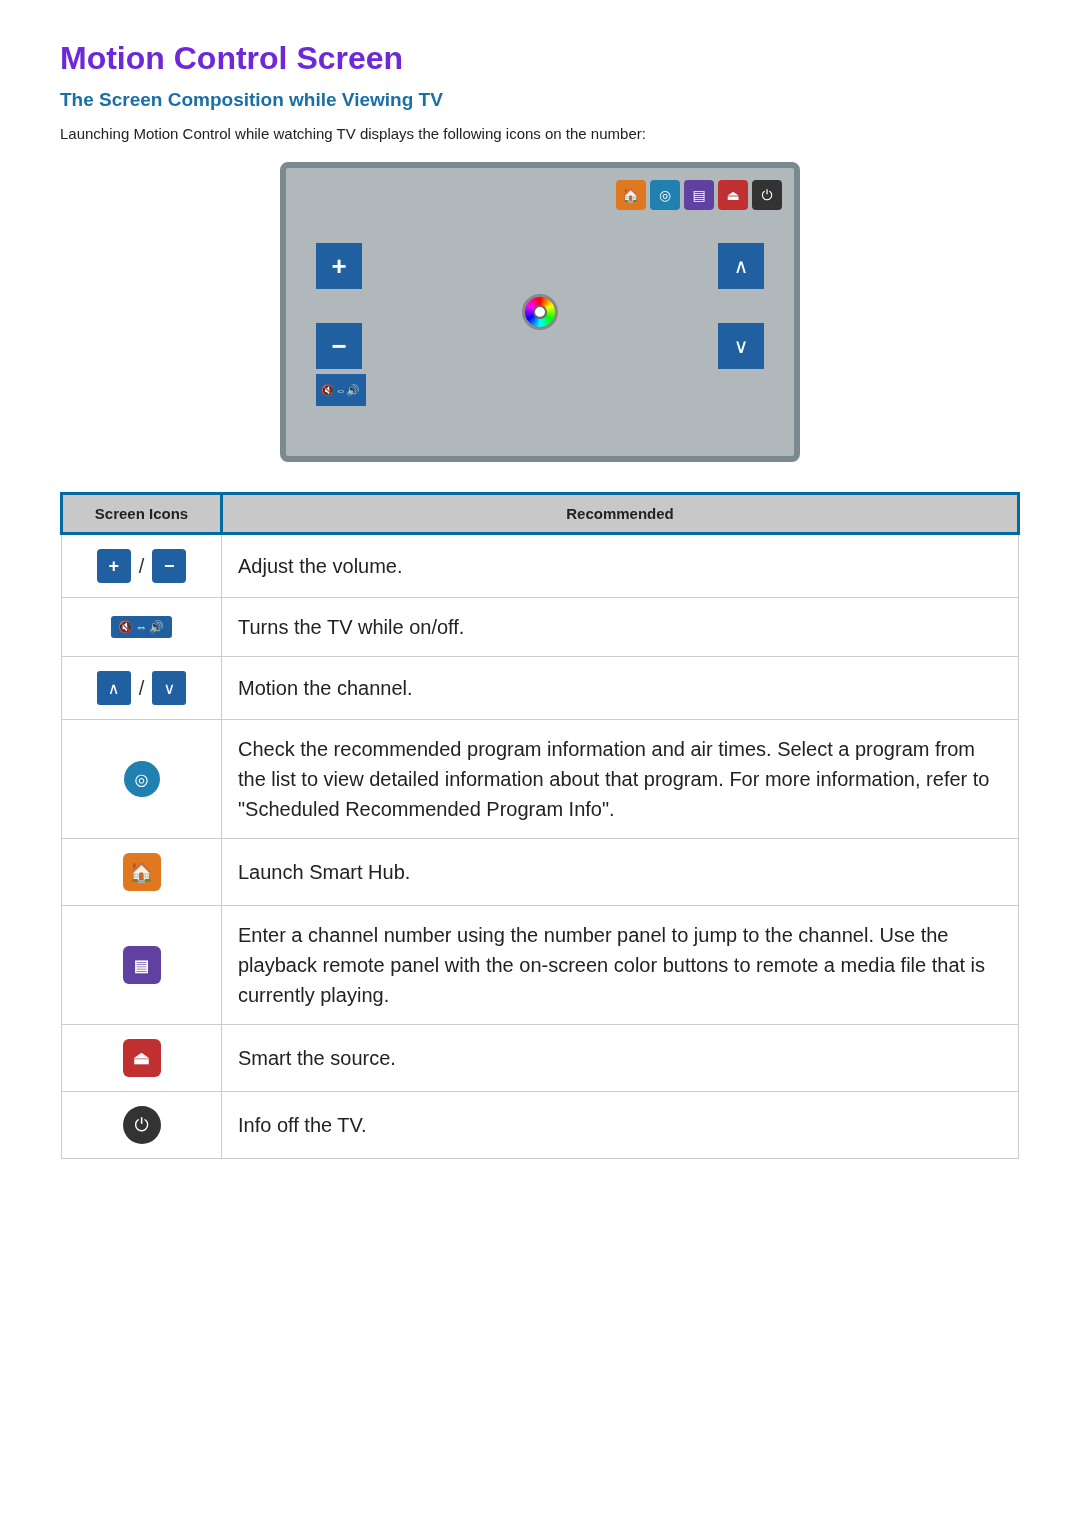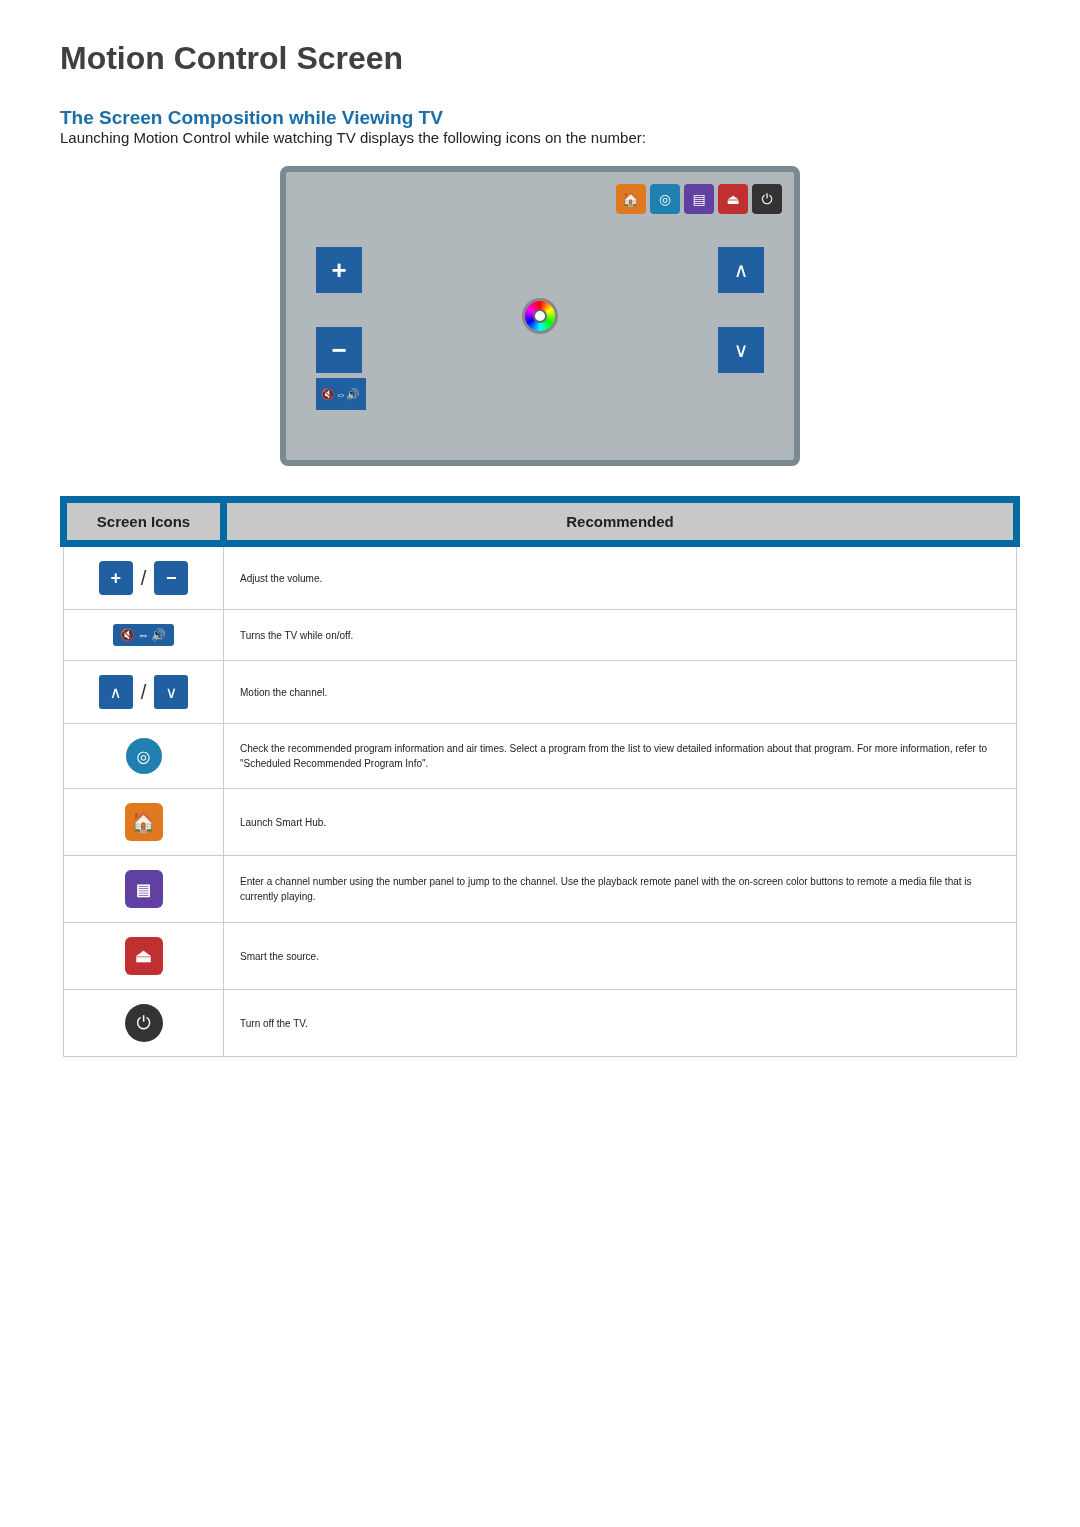--- a/index.html
+++ b/index.html
@@ -5,29 +5,30 @@
     * { box-sizing: border-box; margin: 0; padding: 0; }
     body {
       background: #fff;
       font-family: Arial, sans-serif;
       font-size: 15px;
       color: #222;
       padding: 40px 60px;
       max-width: 1080px;
     }
     h1 {
-      color: #404040;
+      color: #6d28d9;
       font-size: 32px;
       font-weight: bold;
-      margin-bottom: 30px;
+      margin-bottom: 12px;
     }
     h2 {
       color: #1a6fa8;
       font-size: 19px;
       font-weight: bold;
+      margin-bottom: 14px;
     }
     .intro-text {
       margin-bottom: 20px;
       font-size: 15px;
     }
 
     
     .tv-screen-wrapper {
       display: flex;
       justify-content: center;
@@ -163,38 +164,38 @@
     }
 
     
     .icon-table {
       width: 100%;
       border-collapse: collapse;
       margin-top: 10px;
     }
     .icon-table th {
       background: #c8c8c8;
-      border: 7px solid #0369a1;
+      border: 3px solid #0369a1;
       padding: 10px 16px;
       font-weight: bold;
       font-size: 15px;
       text-align: center;
     }
     .icon-table th:first-child { width: 160px; }
     .icon-table td {
       border: 1px solid #ccc;
       padding: 14px 16px;
       vertical-align: middle;
     }
     .icon-table td:first-child {
       text-align: center;
       background: #fff;
     }
     .icon-table td:last-child {
-      font-size: 10px;
+      font-size: 20px;
       line-height: 1.5;
     }
 
     
     .icon-box {
       display: inline-flex;
       align-items: center;
       justify-content: center;
       gap: 4px;
     }
@@ -361,16 +362,16 @@
       <td>
         <div class="sq-icon sq-red" style="border-radius:6px; width:38px; height:38px; font-size:18px;">⏏</div>
       </td>
       <td>Smart the source.</td>
     </tr>
 
     <tr>
       <td>
         <div class="round-icon ri-dark" style="width:38px; height:38px; font-size:18px;">⏻</div>
       </td>
-      <td>Turn off the TV.</td>
+      <td>Info off the TV.</td>
     </tr>
   </tbody>
 </table>
 
 </body></html>

